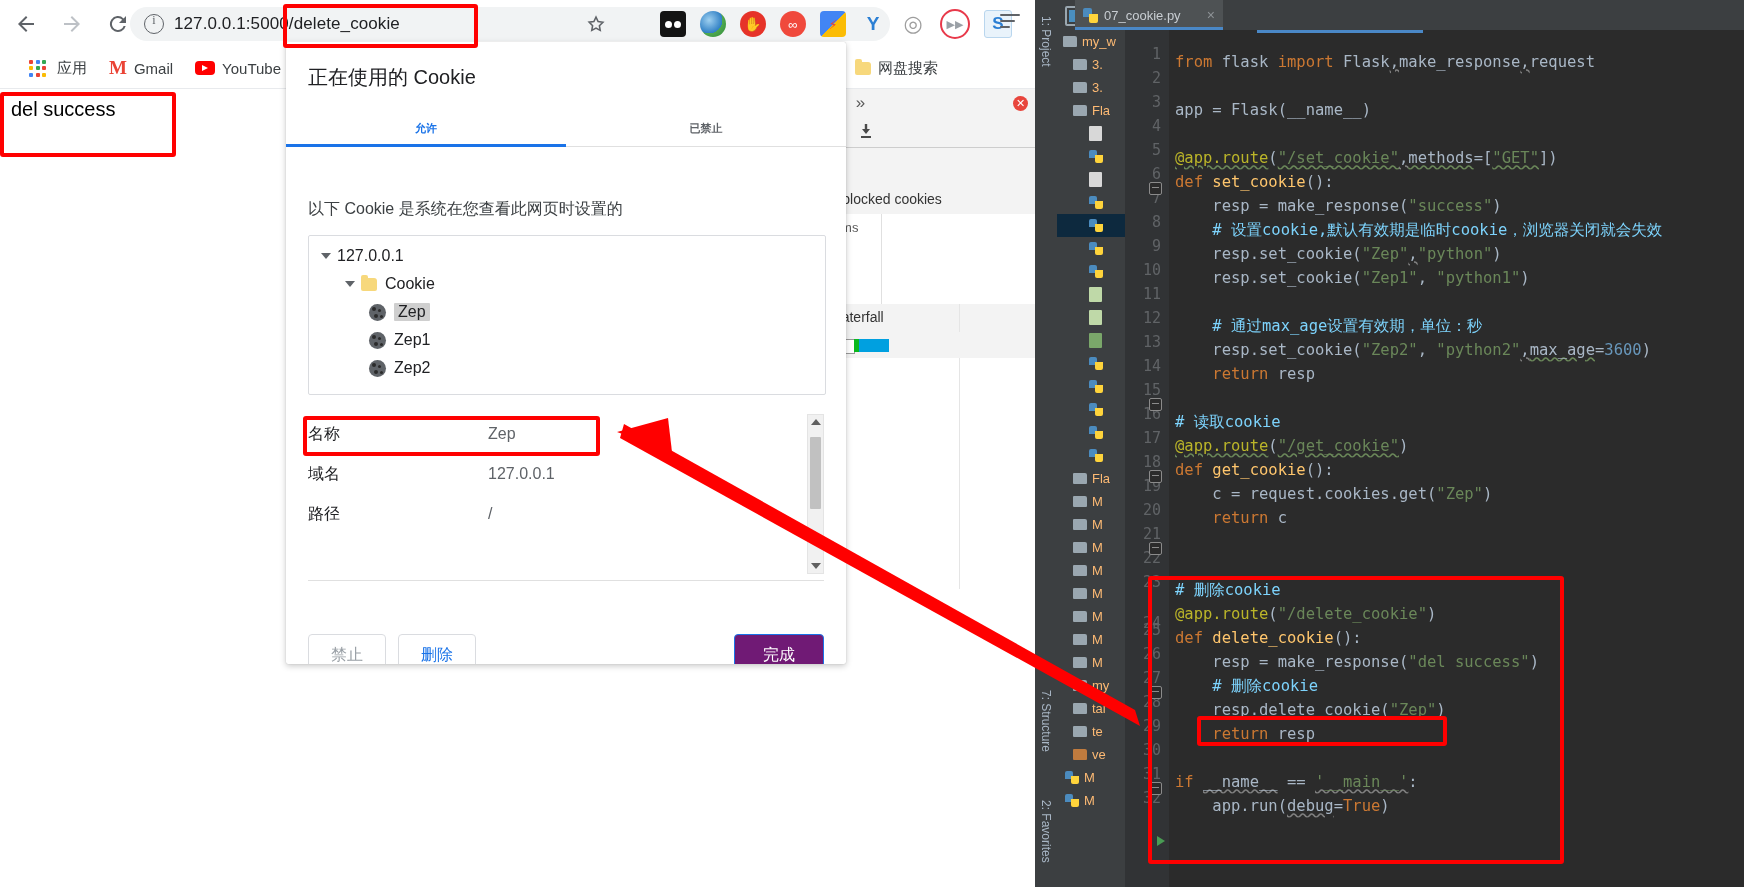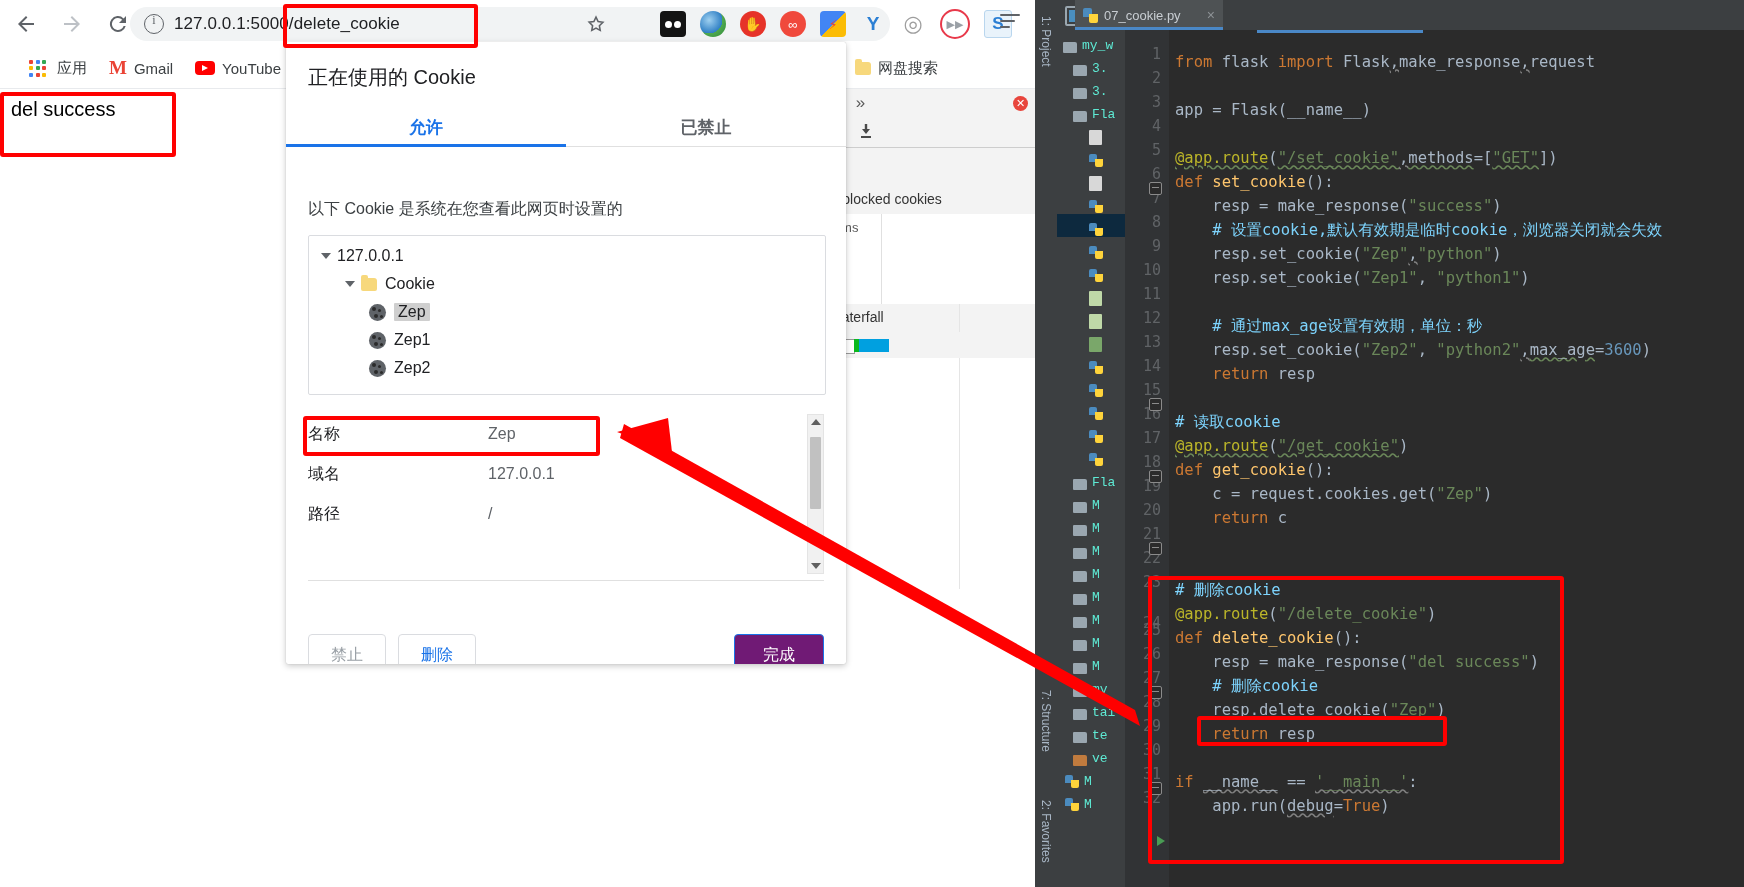--- a/index.html
+++ b/index.html
@@ -44,21 +44,21 @@
   .page-text{position:absolute;left:11px;top:9px;font-size:20px;color:#000;}
 
   
   .redbox{position:absolute;border:4px solid #f00;border-radius:3px;box-sizing:border-box;pointer-events:none;}
 
   
   .cookie-dlg{position:absolute;left:286px;top:42px;width:560px;height:622px;background:#fff;
     box-shadow:0 2px 6px rgba(0,0,0,.22),0 0 1px rgba(0,0,0,.25);border-radius:2px;overflow:hidden;}
   .cd-title{position:absolute;left:22px;top:22px;font-size:20px;color:#202124;}
   .cd-tabs{position:absolute;left:0;top:68px;width:560px;height:36px;display:flex;}
-  .cd-tab{flex:1;text-align:center;font-size:17px;color:#5f6368;line-height:36px;font-weight:bold;}
+  .cd-tab{flex:1;text-align:center;font-size:11px;color:#5f6368;line-height:36px;font-weight:bold;}
   .cd-tab.active{color:#1a73e8;}
   .cd-tabline{position:absolute;left:0;top:104px;width:560px;height:1px;background:#e0e0e0;}
   .cd-tabsel{position:absolute;left:0;top:102px;width:280px;height:3px;background:#1a73e8;}
   .cd-sub{position:absolute;left:22px;top:157px;font-size:16px;color:#3c4043;}
   .cd-tree{position:absolute;left:22px;top:193px;width:516px;height:158px;border:1px solid #dadce0;border-radius:2px;overflow:hidden;background:#fff;}
   .tnode{display:flex;align-items:center;font-size:16px;color:#202124;height:28px;}
   .tri{width:0;height:0;border-left:5px solid #5f6368;border-top:4px solid transparent;border-bottom:4px solid transparent;margin-right:7px;flex:none;}
   .tri.open{border-left:5px solid transparent;border-right:5px solid transparent;border-top:6px solid #5f6368;border-bottom:none;margin-right:6px;}
   .cookie-ic{width:17px;height:17px;border-radius:50%;background:#5f6368;margin-right:8px;position:relative;flex:none;}
   .cookie-ic b{position:absolute;background:#2b2b2b;border-radius:50%;}
@@ -110,21 +110,21 @@
   .tool-sq{position:absolute;left:8px;top:6px;width:18px;height:16px;border:2px solid #9aa7b0;border-radius:2px;}
   .tool-sq i{position:absolute;left:2px;top:2px;right:2px;bottom:2px;background:#4a8fbf;}
   .ide-tab{position:absolute;left:40px;top:0;width:148px;height:30px;background:#4e5254;display:flex;align-items:center;font-family:"Liberation Sans",sans-serif;}
   .ide-tab-under{position:absolute;left:40px;top:27px;width:148px;height:3px;background:#4a88c7;}
   .tabname{font-size:13px;color:#c8cdd2;margin-left:6px;}
   .tabx{position:absolute;right:8px;top:7px;color:#8d9296;font-size:14px;}
   .pyic{width:15px;height:15px;margin-left:8px;position:relative;flex:none;}
   .pyic .b{position:absolute;left:0;top:0;width:9px;height:9px;background:#4b8bbe;border-radius:2px 2px 0 0;}
   .pyic .y{position:absolute;right:0;bottom:0;width:9px;height:9px;background:#ffd43b;border-radius:0 0 2px 2px;}
   .proj-panel{position:absolute;left:22px;top:30px;width:68px;height:857px;background:#3c3f41;overflow:hidden;}
-  .pr-item{height:23px;display:flex;align-items:flex-end;padding-left:6px;font-family:Liberation Mono, monospace;font-size:13px;color:#5eead4;white-space:nowrap;}
+  .pr-item{height:23px;display:flex;align-items:center;padding-left:6px;font-family:Liberation Sans, sans-serif;font-size:13px;color:#fdba74;white-space:nowrap;}
   .pr-item.sel{background:#0d293e;}
   .fold-ic{width:14px;height:11px;background:#9aa7b0;border-radius:1px 2px 1px 1px;margin-right:5px;flex:none;}
   .fold-ic.orange{background:#c07b3e;}
   .file-ic{width:13px;height:15px;background:#d8d8d8;border-radius:1px;margin-right:5px;flex:none;position:relative;}
   .file-ic.h{background:#7aa76a;}
   .file-ic.img{background:#bfd9a8;}
   .pyic2{width:14px;height:15px;margin-right:5px;position:relative;flex:none;}
   .pyic2 .b{position:absolute;left:0;top:1px;width:8px;height:8px;background:#4b8bbe;border-radius:2px 2px 0 0;}
   .pyic2 .y{position:absolute;right:0;bottom:1px;width:8px;height:8px;background:#ffd43b;border-radius:0 0 2px 2px;}
 

